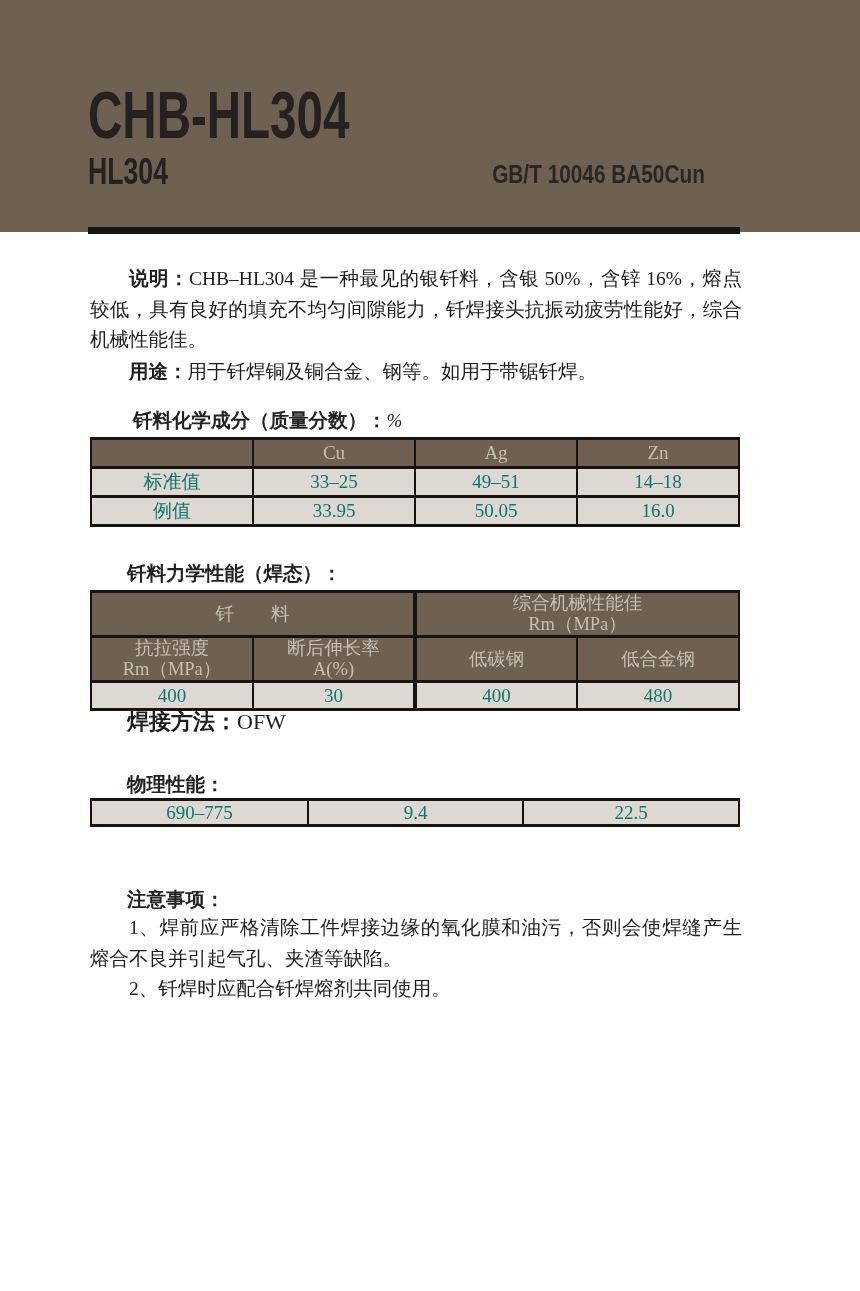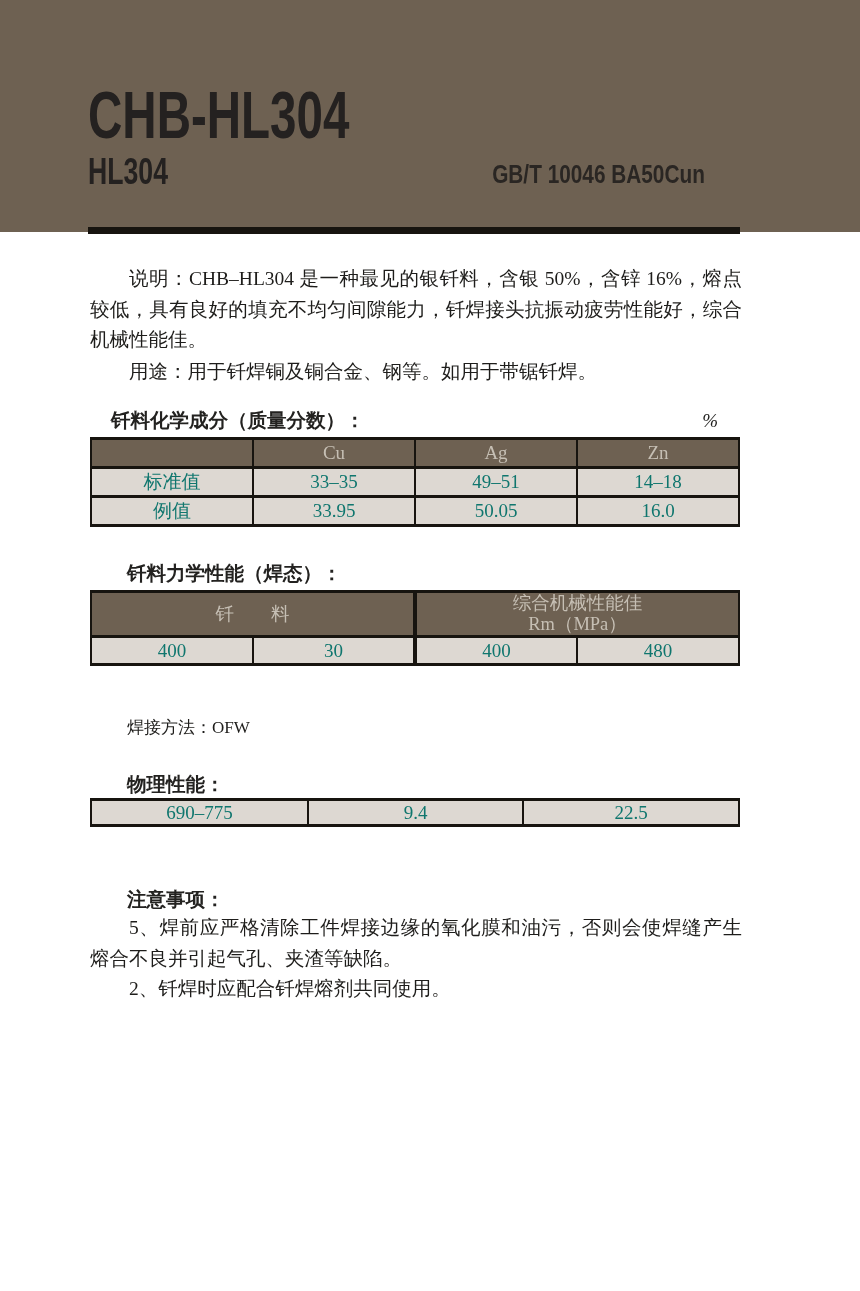--- a/index.html
+++ b/index.html
@@ -30,39 +30,39 @@
     transform:scaleX(0.8); transform-origin:right top; white-space:nowrap;
   }
   .hdr-bar { position:absolute; left:88px; top:227px; width:652px; height:7px; background:#17140f; }
 
   
   .intro {
     position:absolute; left:90px; top:263px; width:652px;
     font-size:19.5px; line-height:30.5px; text-align:justify;
   }
   .intro p { margin:0; text-indent:2em; }
-  .lbl { font-family:"Liberation Sans","DejaVu Sans",sans-serif; font-weight:400; }
+  .lbl { font-family:"Liberation Sans","DejaVu Sans",sans-serif; font-weight:700; }
 
   .sec-heading {
     font-family:"Liberation Sans","DejaVu Sans",sans-serif; font-weight:700;
     font-size:19.5px; line-height:26px; color:#232220; white-space:nowrap;
   }
 
   .chem-head {
-    position:absolute; left:74px; top:407px; width:650px;
-    display:flex; justify-content:space-between; align-items:flex-end;
+    position:absolute; left:96px; top:407px; width:650px;
+    display:flex; align-items:flex-end;
   }
   .chem-head .sec-heading { margin-left:37px; }
   .unit { font-style:italic; font-size:19px; line-height:24px; padding-right:6px; }
 
   .mech-heading  { position:absolute; left:127px; top:560px; }
   .phys-heading  { position:absolute; left:127px; top:771px; }
   .notes-heading { position:absolute; left:127px; top:886px; }
 
-  .method { position:absolute; left:127px; top:711px; font-size:17px; line-height:34px; }
+  .method { position:absolute; left:127px; top:711px; font-size:22px; line-height:22px; }
 
   .notes-body {
     position:absolute; left:90px; top:913px; width:652px;
     font-size:19.5px; line-height:30.5px; text-align:justify;
   }
   .notes-body p { margin:0; text-indent:2em; }
 
   .pagenum { position:absolute; left:90px; top:1220px; font-size:15px; color:#4c1d95; }
 
   
@@ -122,21 +122,21 @@
       </colgroup>
     <tbody>
         <tr>
       <td class="hcell"></td>
       <td class="hcell">Cu</td>
       <td class="hcell">Ag</td>
       <td class="hcell">Zn</td>
     </tr>
     <tr>
       <td class="dcell">标准值</td>
-      <td class="dcell">33–35</td>
+      <td class="dcell">33–25</td>
       <td class="dcell">49–51</td>
       <td class="dcell">14–18</td>
     </tr>
     <tr>
       <td class="dcell">例值</td>
       <td class="dcell">33.95</td>
       <td class="dcell">50.05</td>
       <td class="dcell">16.0</td>
     </tr>
   </tbody>
@@ -151,20 +151,32 @@
         <col style="width:25%">
         <col style="width:25%">
       </colgroup>
     <tbody>
         <tr class="r1">
       <td class="hcell" colspan="2">钎　　料</td>
       <td class="hcell thickL" colspan="2">
         <div>综合机械性能佳</div>
         <div>Rm（MPa）</div>
       </td>
+    </tr>
+    <tr class="r2">
+      <td class="hcell">
+        <div>抗拉强度</div>
+        <div>Rm（MPa）</div>
+      </td>
+      <td class="hcell">
+        <div>断后伸长率</div>
+        <div>A(%)</div>
+      </td>
+      <td class="hcell thickL">低碳钢</td>
+      <td class="hcell">低合金钢</td>
     </tr>
     <tr class="r3">
       <td class="dcell">400</td>
       <td class="dcell">30</td>
       <td class="dcell thickL">400</td>
       <td class="dcell">480</td>
     </tr>
   </tbody>
     </table>
 
@@ -184,19 +196,19 @@
     <tr>
       <td class="dcell">690–775</td>
       <td class="dcell">9.4</td>
       <td class="dcell">22.5</td>
     </tr>
   </tbody>
     </table>
 
   <div class="sec-heading notes-heading">注意事项：</div>
   <div class="notes-body">
-    <p>5、焊前应严格清除工件焊接边缘的氧化膜和油污，否则会使焊缝产生熔合不良并引起气孔、夹渣等缺陷。</p>
+    <p>1、焊前应严格清除工件焊接边缘的氧化膜和油污，否则会使焊缝产生熔合不良并引起气孔、夹渣等缺陷。</p>
     <p>2、钎焊时应配合钎焊熔剂共同使用。</p>
   </div>
 
   <div class="pagenum">690</div>
 
 </div>
 
 </body></html>

